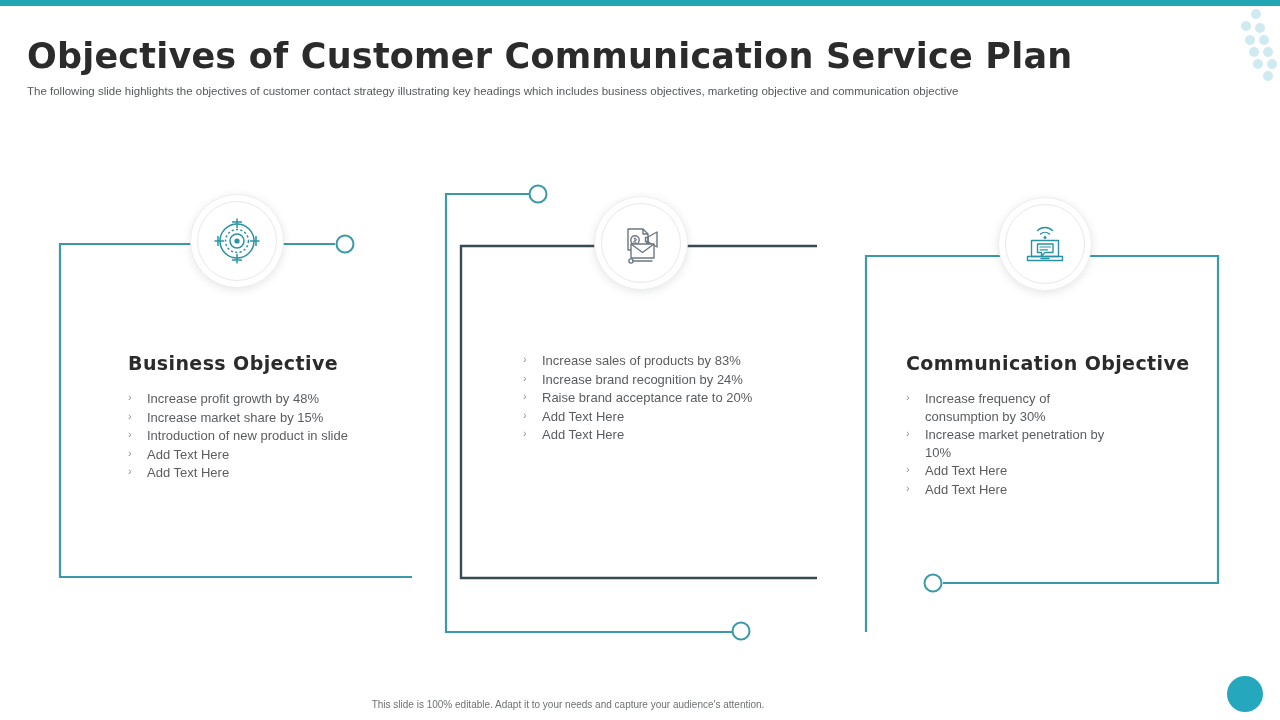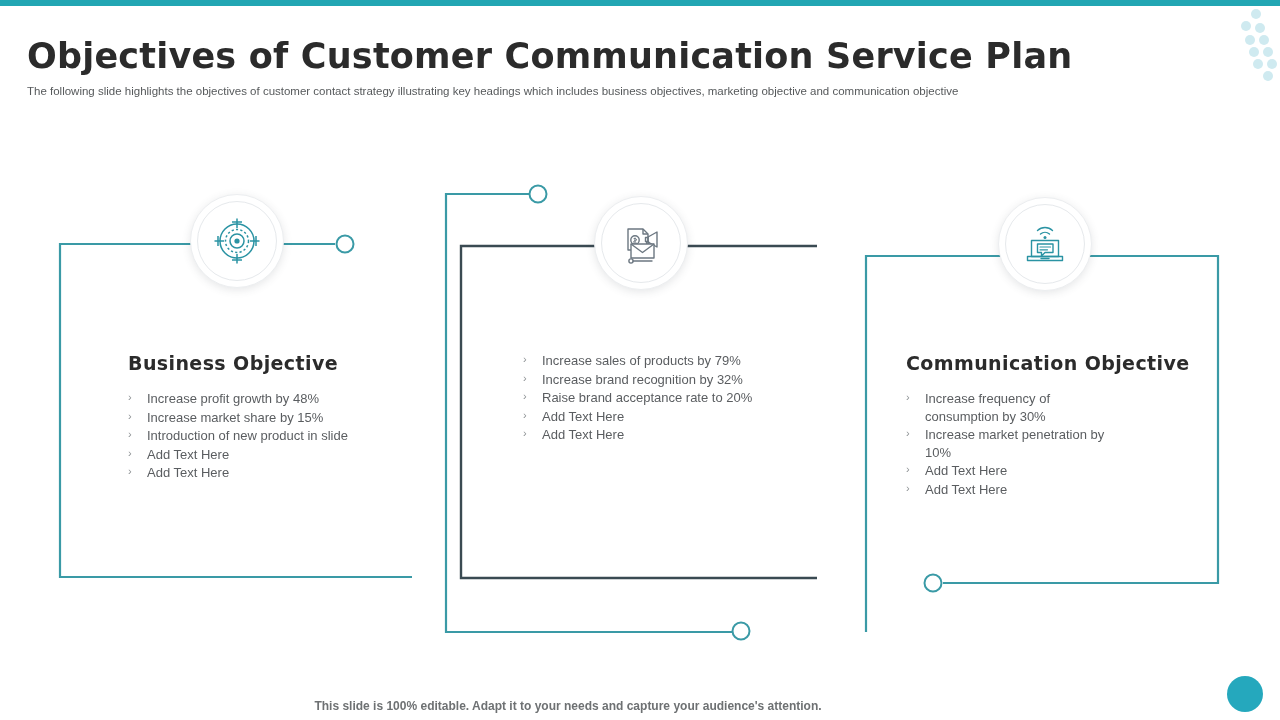--- a/index.html
+++ b/index.html
@@ -58,21 +58,21 @@
   .col li{
     position:relative;padding-left:19px;
     font-size:13px;line-height:17.5px;color:#5a5d60;margin-bottom:1px;
   }
   .col li .chev{
     position:absolute;left:0;top:-1px;color:#8d9194;font-size:11px;
   }
 
   .footer{
     position:absolute;left:0;top:699px;width:1136px;text-align:center;
-    font-size:12px;color:#6e7173;font-weight:bold;
+    font-size:10px;color:#6e7173;
   }
   .blob{
     position:absolute;left:1227px;top:676px;width:36px;height:36px;
     border-radius:50%;background:#25a8bd;
   }
 </style>
 </head>
 <body>
 
 <div id="slide">
@@ -185,22 +185,22 @@
       <li><span class="chev">›</span><span>Increase profit growth by 48%</span></li>
       <li><span class="chev">›</span><span>Increase market share by 15%</span></li>
       <li><span class="chev">›</span><span>Introduction of new product in slide</span></li>
       <li><span class="chev">›</span><span>Add Text Here</span></li>
       <li><span class="chev">›</span><span>Add Text Here</span></li>
     </ul>
   </div>
 
   <div class="col" style="left:523px;top:352px;width:300px;">
     <ul>
-      <li><span class="chev">›</span><span>Increase sales of products by 79%</span></li>
-      <li><span class="chev">›</span><span>Increase brand recognition by 32%</span></li>
+      <li><span class="chev">›</span><span>Increase sales of products by 83%</span></li>
+      <li><span class="chev">›</span><span>Increase brand recognition by 24%</span></li>
       <li><span class="chev">›</span><span>Raise brand acceptance rate to 20%</span></li>
       <li><span class="chev">›</span><span>Add Text Here</span></li>
       <li><span class="chev">›</span><span>Add Text Here</span></li>
     </ul>
   </div>
 
   <div class="col" style="left:906px;top:352px;width:215px;">
     <h2>Communication Objective</h2>
     <ul>
       <li><span class="chev">›</span><span>Increase frequency of consumption by 30%</span></li>

